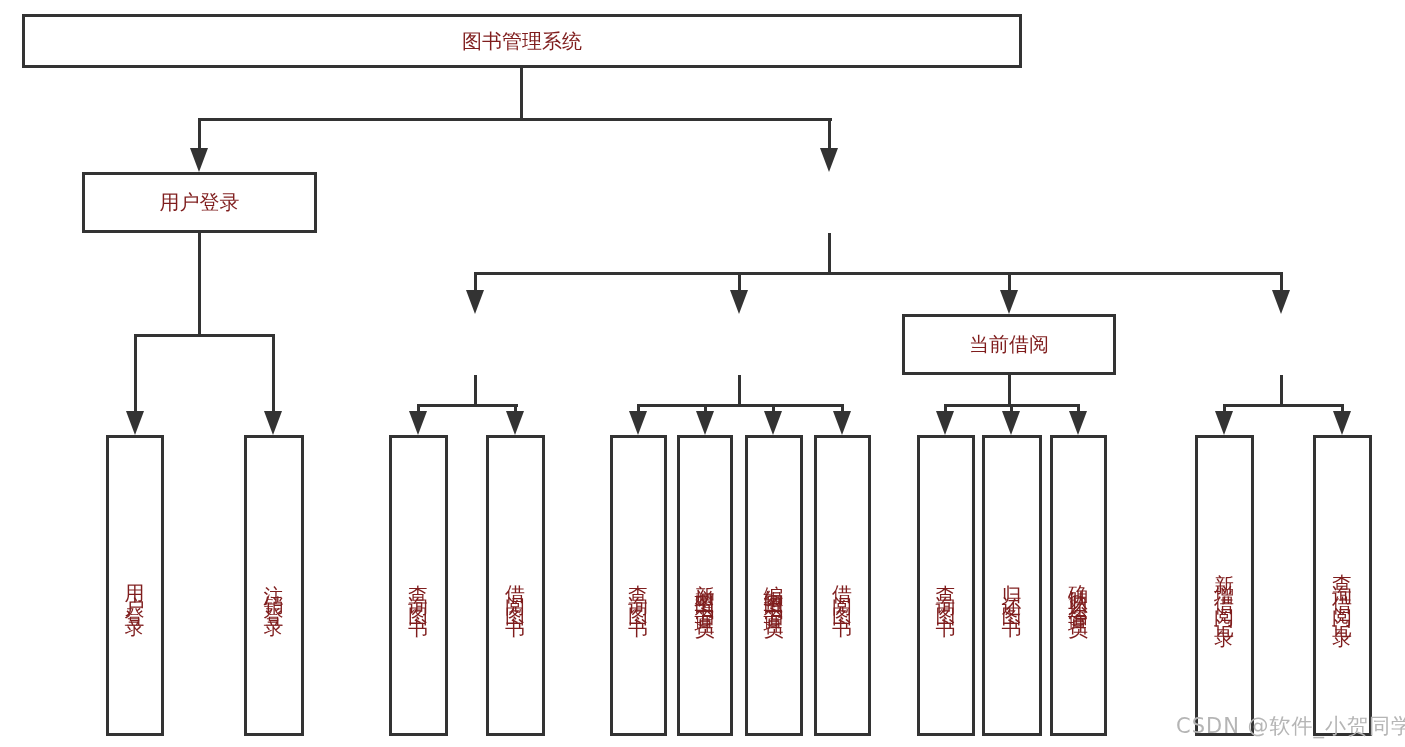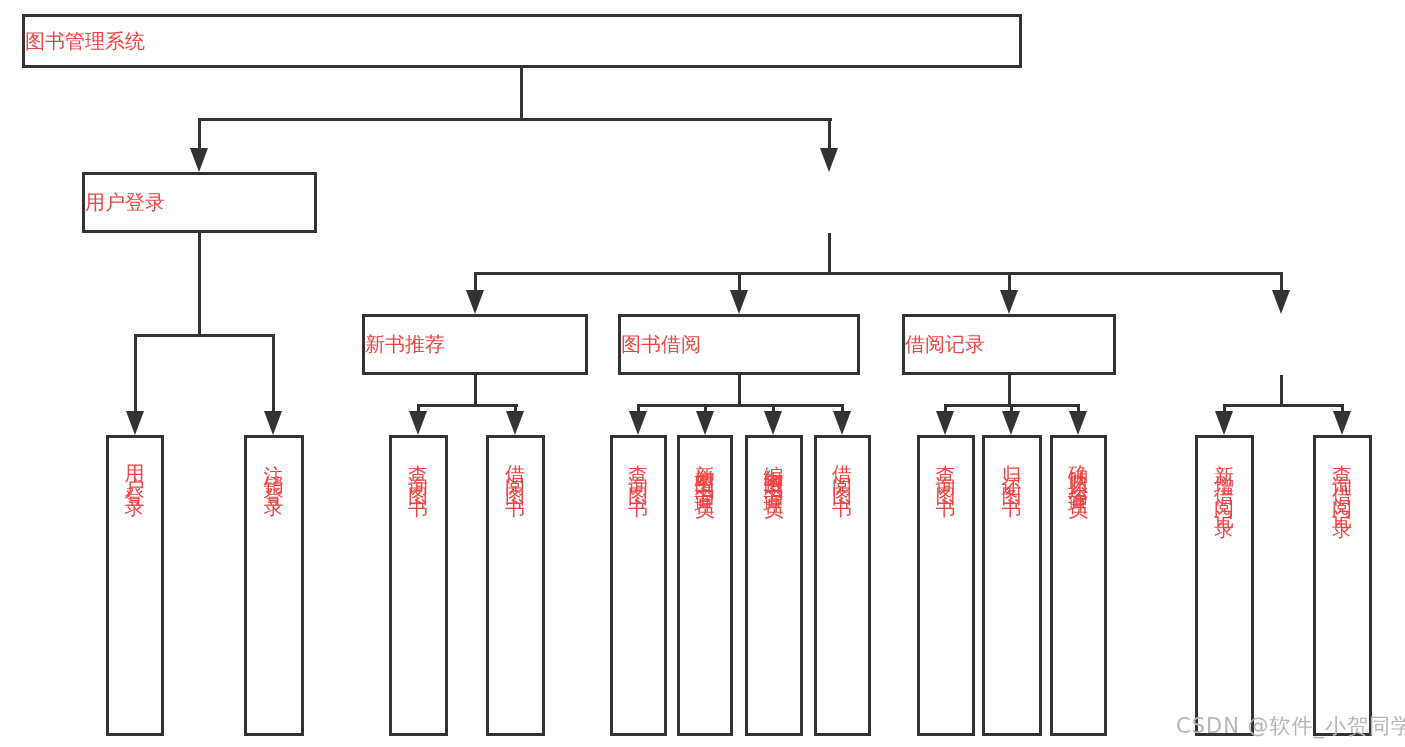--- a/index.html
+++ b/index.html
@@ -9,23 +9,23 @@
     background:#ffffff;
     font-family:"DejaVu Sans","Liberation Sans",sans-serif;
     color:#333333;
     overflow:hidden;
   }
   .box{
     position:absolute;
     border:3px solid #333333;
     background:#ffffff;
     box-sizing:border-box;
-    display:flex;align-items:center;
+    display:flex;align-items:center;justify-content:center;
     font-size:20px;
-    color:#ef4444;
+    color:#7f1d1d;
   }
   .vbox{
     writing-mode:vertical-rl;
     text-orientation:mixed;
     letter-spacing:11px;
     line-height:1;
   }
   .vbox span{display:block;margin-top:11px;}
   .hline{position:absolute;height:3px;background:#333333;}
   .vline{position:absolute;width:3px;background:#333333;}
@@ -52,30 +52,24 @@
 
   <div class="box" style="left:22px;top:14px;width:1000px;height:54px">
     <span>图书管理系统</span>
   </div>
 
   <div class="box" style="left:82px;top:172px;width:235px;height:61px">
     <span>用户登录</span>
   </div>
 
 
-  <div class="box" style="left:362px;top:314px;width:226px;height:61px">
-    <span>新书推荐</span>
-  </div>
 
-  <div class="box" style="left:618px;top:314px;width:242px;height:61px">
-    <span>图书借阅</span>
-  </div>
 
   <div class="box" style="left:902px;top:314px;width:214px;height:61px">
-    <span>借阅记录</span>
+    <span>当前借阅</span>
   </div>
 
 
   <div class="box vbox" style="left:106px;top:435px;width:58px;height:301px">
     <span>用户登录</span>
   </div>
   <div class="box vbox" style="left:244px;top:435px;width:60px;height:301px">
     <span>注销登录</span>
   </div>
 

